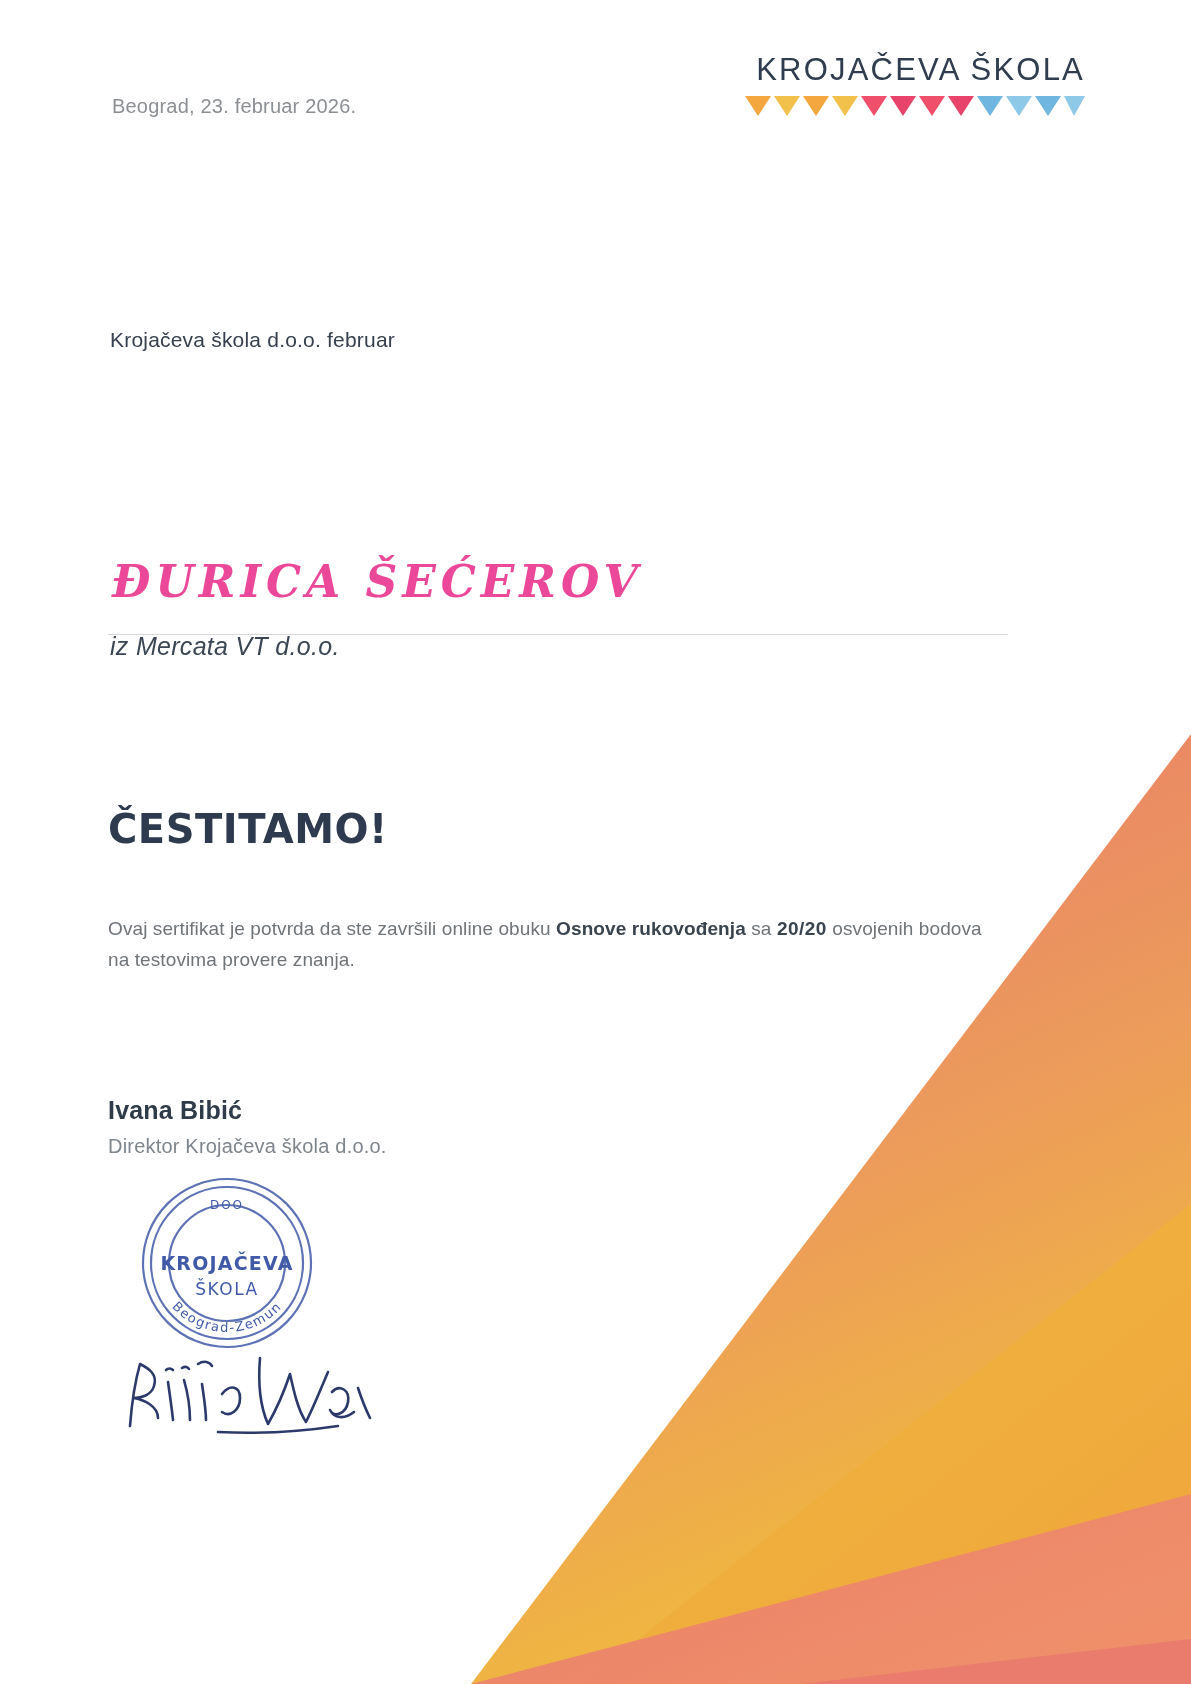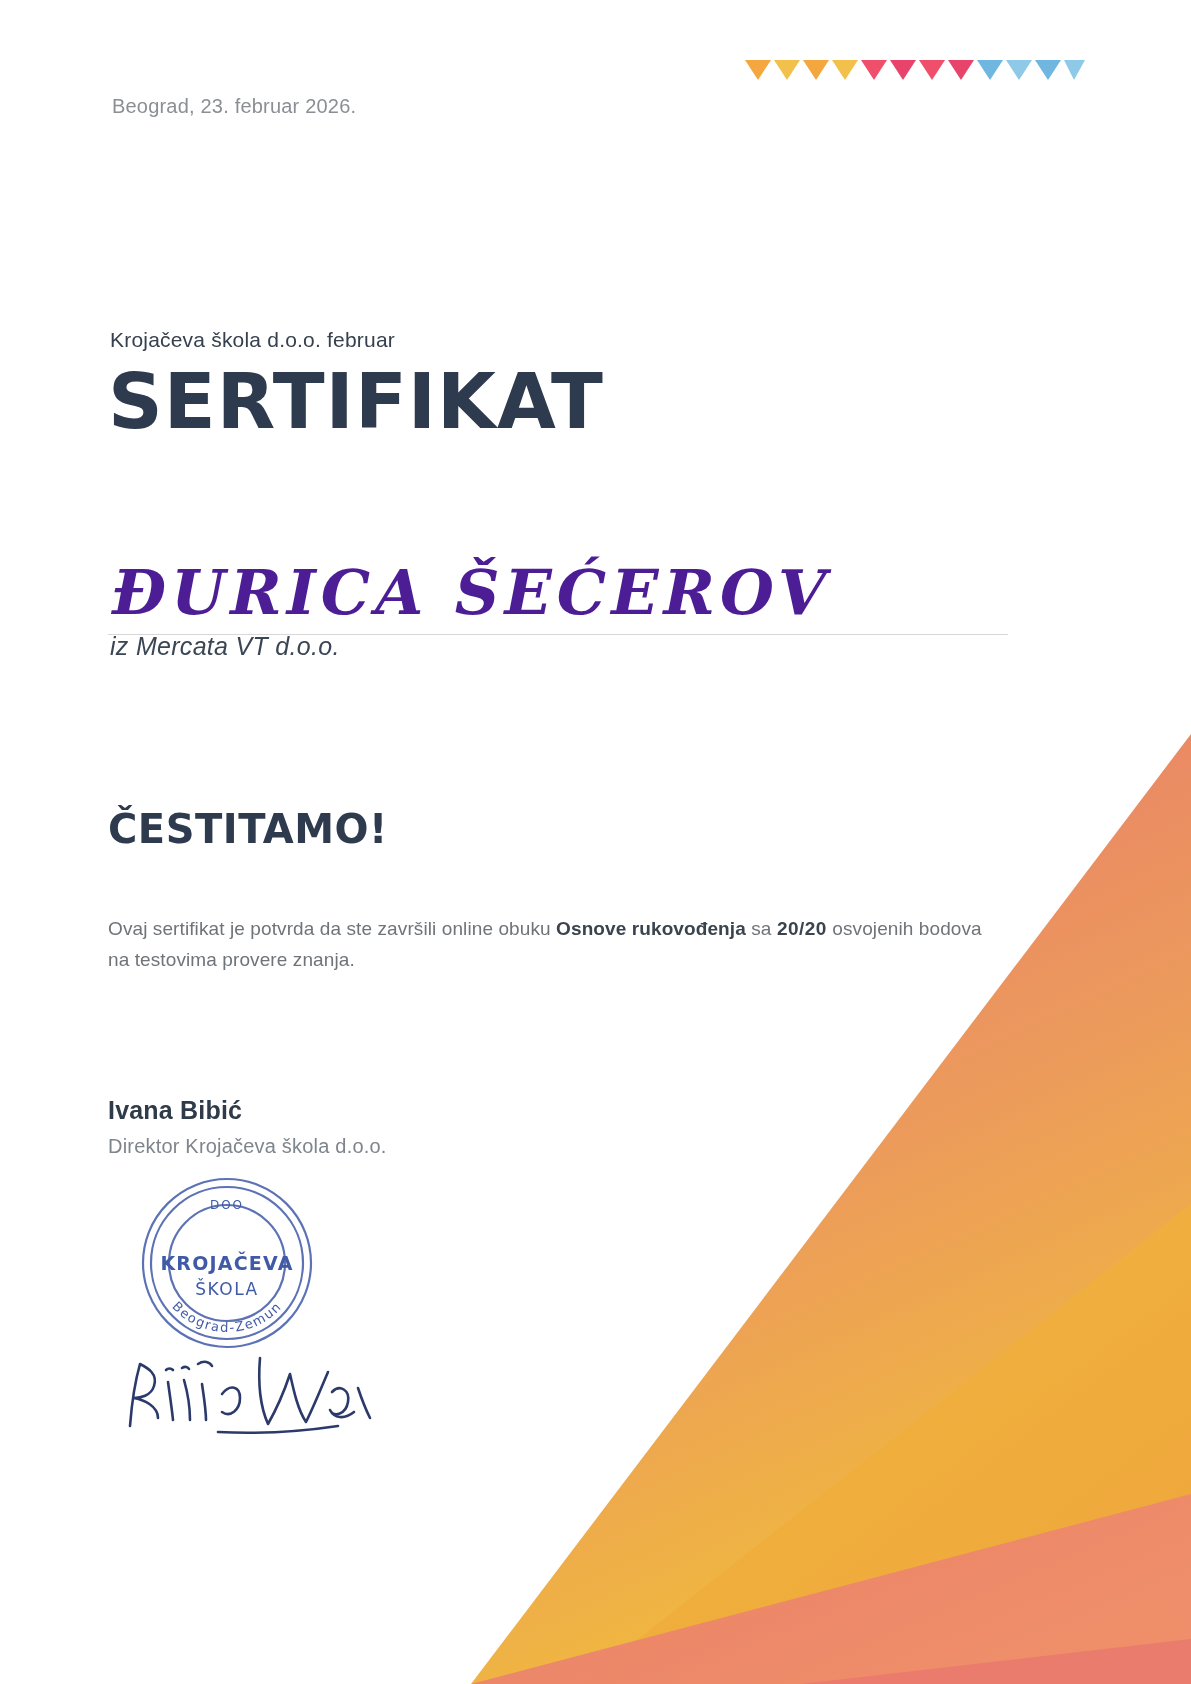--- a/index.html
+++ b/index.html
@@ -76,25 +76,25 @@
     letter-spacing: 1px;
     color: #2e3b4e;
     font-family: "DejaVu Sans", sans-serif;
   }
 
   
   .recipient {
     position: absolute;
     left: 112px;
     top: 556px;
-    font-size: 62px;
+    font-size: 44px;
     font-family: "DejaVu Serif", serif;
     font-style: italic;
     font-weight: 700;
-    color: #4c1d95;
+    color: #ec4899;
     letter-spacing: 5px;
     white-space: nowrap;
   }
   .recipient-rule {
     position: absolute;
     left: 108px;
     top: 634px;
     width: 900px;
     height: 1px;
     background: #d8d8d8;
@@ -190,38 +190,38 @@
     </defs>
     <polygon points="720,0 720,950 0,950" fill="url(#gradA)"></polygon>
     <polygon points="720,470 720,950 110,950" fill="url(#gradB)" opacity="0.92"></polygon>
     <polygon points="720,760 720,950 0,950" fill="url(#gradC)" opacity="0.85"></polygon>
     <polygon points="720,905 720,950 330,950" fill="#e8756f" opacity="0.75"></polygon>
   </svg>
 
   <div class="date-line">Beograd, 23. februar 2026.</div>
 
   <div class="brand">
+    <div class="brand-name">KROJAČEVA ŠKOLA</div>
     <svg class="brand-ribbon" viewBox="0 0 340 22" preserveAspectRatio="none">
       <polygon points="0,0 26,0 13,20" fill="#f4a63f"></polygon>
       <polygon points="29,0 55,0 42,20" fill="#f2c14b"></polygon>
       <polygon points="58,0 84,0 71,20" fill="#f4a63f"></polygon>
       <polygon points="87,0 113,0 100,20" fill="#f2c14b"></polygon>
       <polygon points="116,0 142,0 129,20" fill="#ef4f6b"></polygon>
       <polygon points="145,0 171,0 158,20" fill="#e8436a"></polygon>
       <polygon points="174,0 200,0 187,20" fill="#ef4f6b"></polygon>
       <polygon points="203,0 229,0 216,20" fill="#e8436a"></polygon>
       <polygon points="232,0 258,0 245,20" fill="#6fb7e0"></polygon>
       <polygon points="261,0 287,0 274,20" fill="#8fc9e8"></polygon>
       <polygon points="290,0 316,0 303,20" fill="#6fb7e0"></polygon>
       <polygon points="319,0 340,0 329,20" fill="#8fc9e8"></polygon>
     </svg>
   </div>
 
   <div class="issuer">Krojačeva škola d.o.o. februar</div>
-  <div class="cert-title">SERTIFIKAT</div>
 
   <div class="recipient">ĐURICA ŠEĆEROV</div>
   <div class="recipient-rule"></div>
   <div class="recipient-company">iz Mercata VT d.o.o.</div>
 
   <div class="congrats">ČESTITAMO!</div>
   <div class="body-text">
     <span>Ovaj sertifikat je potvrda da ste završili online obuku </span><b>Osnove rukovođenja</b><span> sa </span><span class="score">20/20</span><span> osvojenih bodova na testovima provere znanja.</span>
   </div>
 

